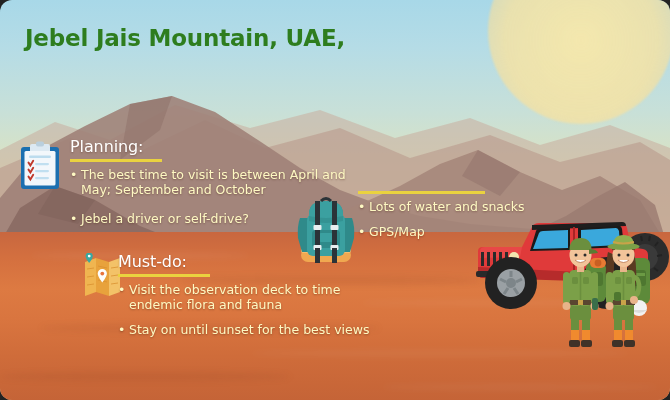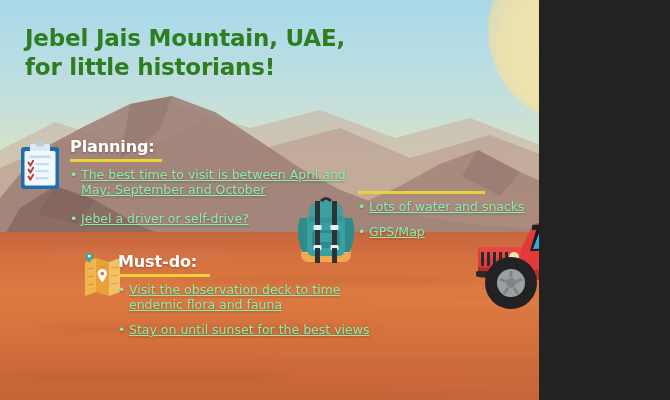--- a/index.html
+++ b/index.html
@@ -2,25 +2,26 @@
 <html><head>
 <meta charset="utf-8">
 <style>
   html, body {
     margin: 0;
     padding: 0;
     background: #222;
   }
   #infographic {
     position: relative;
-    width: 539px;
+    width: 670px;
     height: 400px;
     overflow: hidden;
     font-family: "DejaVu Sans", sans-serif;
     user-select: none;
+    border-radius: 12px;
   }
 
   
   .bg-sky {
     position: absolute;
     inset: 0;
     background: linear-gradient(to bottom,
         #a8d8e8 0%,
         #b5dce6 12%,
         #c8e0d8 28%,
@@ -91,43 +92,42 @@
     font-size: 23px;
     line-height: 29px;
     letter-spacing: -0.2px;
   }
   .title-line { display: block; white-space: nowrap; }
 
   
   .section { position: absolute; }
   .sec-head {
     color: #ffffff;
-    font-weight: bold;
+    font-weight: normal;
     font-size: 16px;
     letter-spacing: -0.1px;
     display: inline-block;
     padding-bottom: 2px;
     text-shadow: 0 1px 2px rgba(70,30,15,0.35);
   }
   .sec-underline {
     height: 3px;
     background: #ead23f;
     margin-top: 1px;
     margin-bottom: 5px;
   }
   .bullet {
-    color: #86efac;
+    color: #fef9c3;
     font-size: 12.5px;
     line-height: 15px;
     margin-bottom: 10px;
     padding-left: 11px;
     position: relative;
     text-shadow: 0 1px 2px rgba(70,30,15,0.4);
     max-width: 270px;
-    text-decoration: underline;
   }
   .bullet::before {
     content: "\2022";
     position: absolute;
     left: 0;
     top: 0;
   }
 
   #sec-planning   { left: 70px;  top: 137px; width: 280px; }
   #sec-pack       { left: 358px; top: 190px; width: 250px; }
@@ -189,21 +189,20 @@
     <div class="ground-streak dark" style="left:180px; top:44px;  width:300px; height:9px;"></div>
     <div class="ground-streak" style="left:360px; top:68px;  width:260px; height:6px;"></div>
     <div class="ground-streak dark" style="left:40px;  top:92px;  width:340px; height:8px;"></div>
     <div class="ground-streak" style="left:250px; top:118px; width:380px; height:7px;"></div>
     <div class="ground-streak dark" style="left:0px;   top:140px; width:290px; height:9px;"></div>
     <div class="ground-streak" style="left:380px; top:152px; width:280px; height:6px;"></div>
   </div>
 
   <div class="title">
     <span class="title-line">Jebel Jais Mountain, UAE,</span>
-    <span class="title-line">for little historians!</span>
   </div>
 
   <div class="icon-wrap" id="icon-clipboard">
     <svg width="44" height="50" viewBox="0 0 44 50">
       <rect x="3" y="6" width="38" height="42" rx="3" fill="#1b6fb0"></rect>
       <rect x="6.5" y="10" width="31" height="34.5" rx="1.5" fill="#f2f7fb"></rect>
       <path d="M14,3 h16 a2,2 0 0 1 2,2 v5 h-20 v-5 a2,2 0 0 1 2,-2 z" fill="#dce9f2"></path>
       <rect x="18" y="0.5" width="8" height="5" rx="2" fill="#b9cfdd"></rect>
       <rect x="11" y="14.5" width="22" height="2.6" rx="1.3" fill="#bcdcee"></rect>
       <g fill="#c0dff0">

